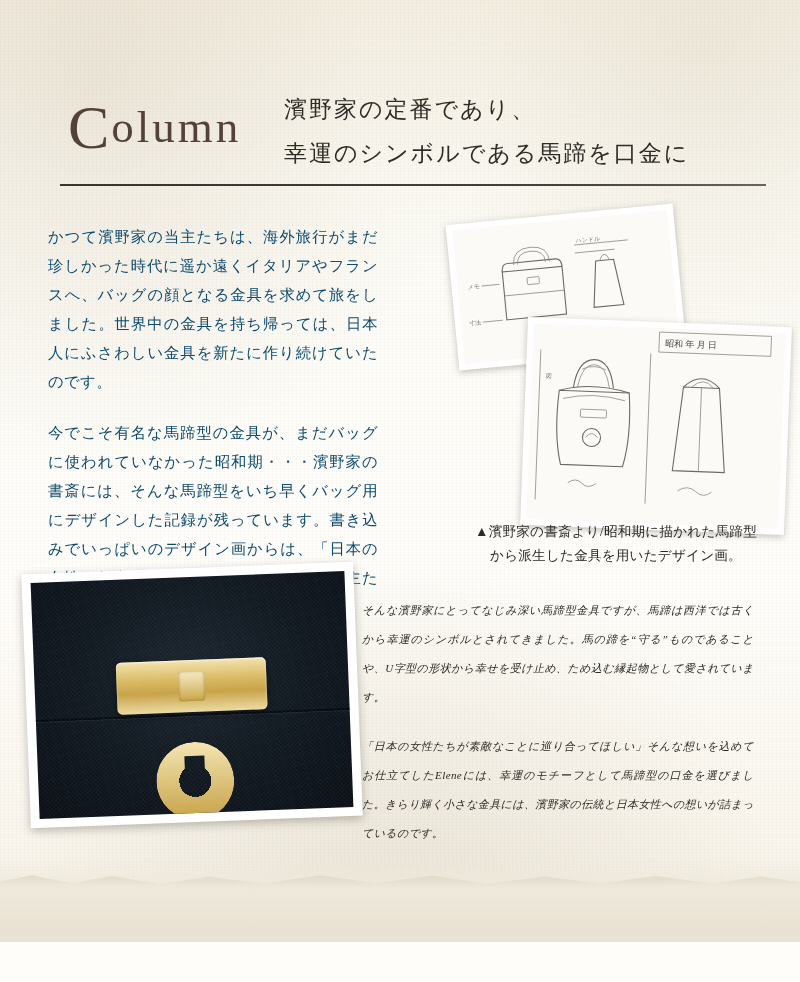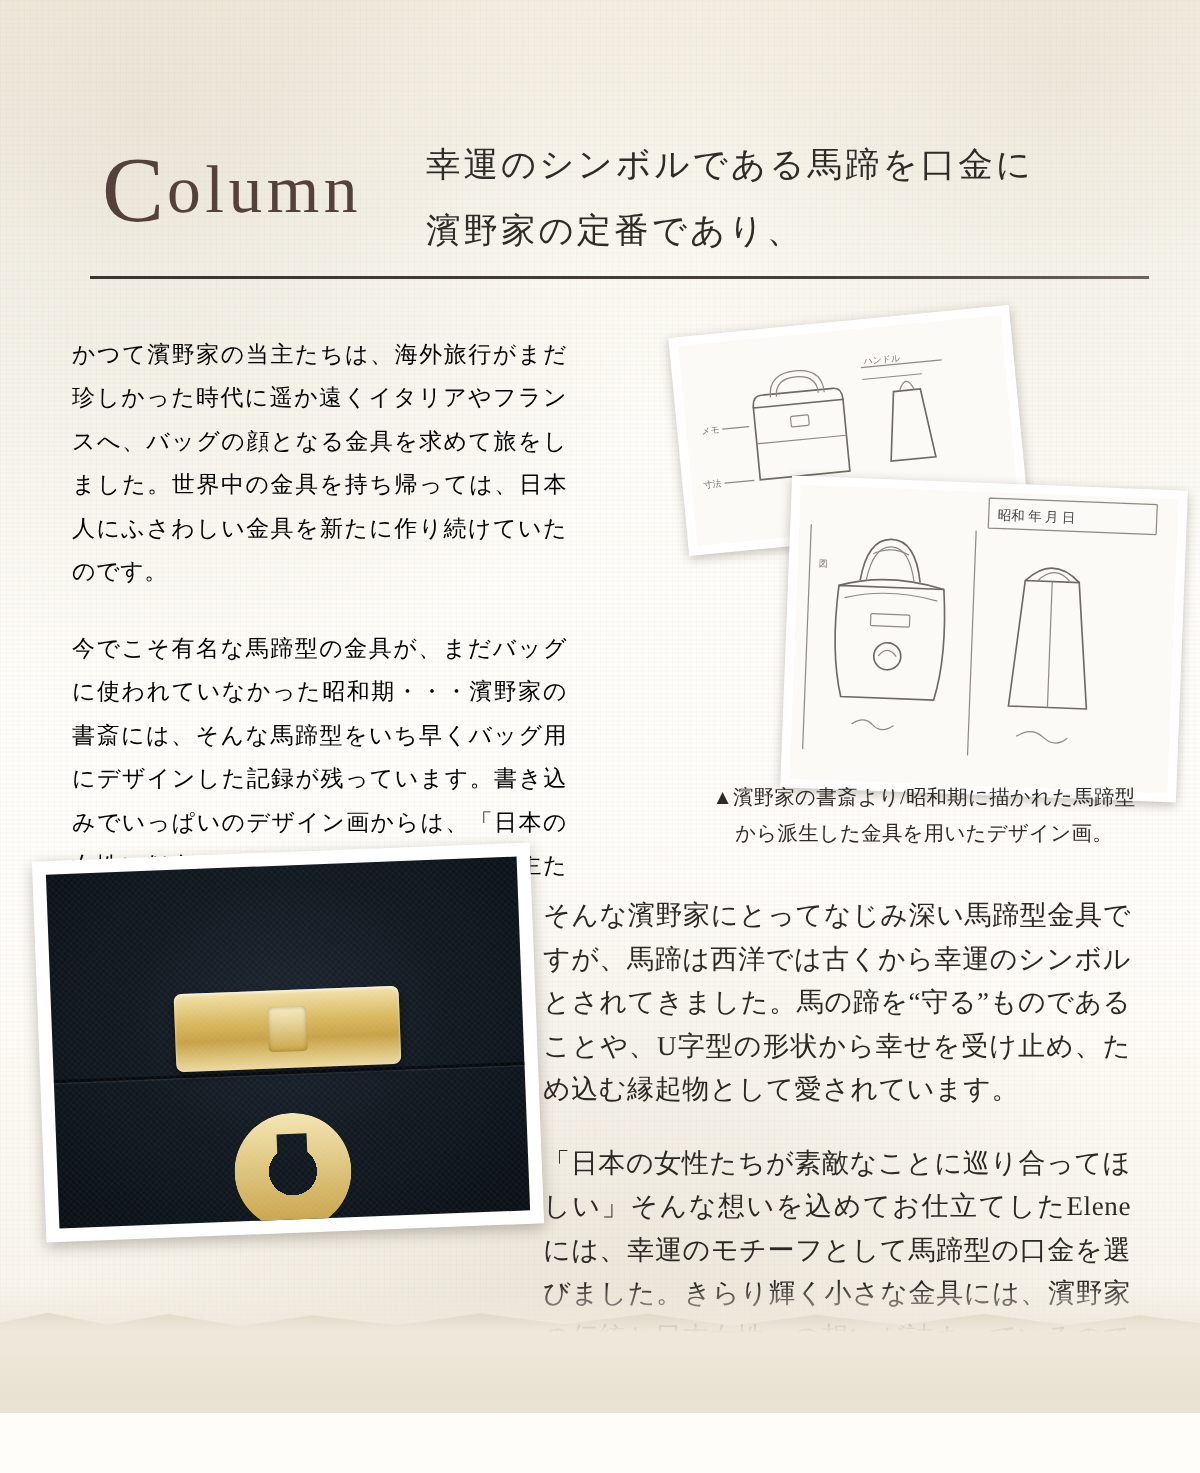--- a/index.html
+++ b/index.html
@@ -88,34 +88,35 @@
   
   .col-left {
     position: absolute;
     left: 48px;
     top: 222px;
     width: 330px;
     font-size: 15.3px;
     line-height: 29px;
     letter-spacing: .4px;
     text-align: justify;
-    color: #000000;
+    color: #0c4a6e;
   }
   .col-left p { margin: 0 0 22px 0; }
 
   .col-right {
     position: absolute;
     left: 362px;
     top: 596px;
     width: 392px;
-    font-size: 18px;
+    font-size: 11px;
     line-height: 29px;
     letter-spacing: .4px;
     text-align: justify;
     color: #2c2925;
+    font-style: italic;
   }
   .col-right p { margin: 0 0 20px 0; }
 
   .caption {
     position: absolute;
     left: 470px;
     top: 520px;
     width: 292px;
     font-size: 13.6px;
     line-height: 24px;
@@ -250,22 +251,22 @@
 <body>
 
 <div class="page">
   <div class="paper"></div>
 
   <div class="header">
     <div class="column-word">
       <span class="cap">C</span><span class="rest">olumn</span>
     </div>
     <div class="header-lines">
+      <div>濱野家の定番であり、</div>
       <div>幸運のシンボルである馬蹄を口金に</div>
-      <div>濱野家の定番であり、</div>
     </div>
     <div class="header-rule"></div>
   </div>
 
   <div class="col-left">
     <p>かつて濱野家の当主たちは、海外旅行がまだ珍しかった時代に遥か遠くイタリアやフランスへ、バッグの顔となる金具を求めて旅をしました。世界中の金具を持ち帰っては、日本人にふさわしい金具を新たに作り続けていたのです。</p>
     <p>今でこそ有名な馬蹄型の金具が、まだバッグに使われていなかった昭和期・・・濱野家の書斎には、そんな馬蹄型をいち早くバッグ用にデザインした記録が残っています。書き込みでいっぱいのデザイン画からは、「日本の女性に似合うものを作りたい」そんな当主たちの想いが伝わってくるようです。</p>
   </div>
 
   <div class="photo sketch1">

